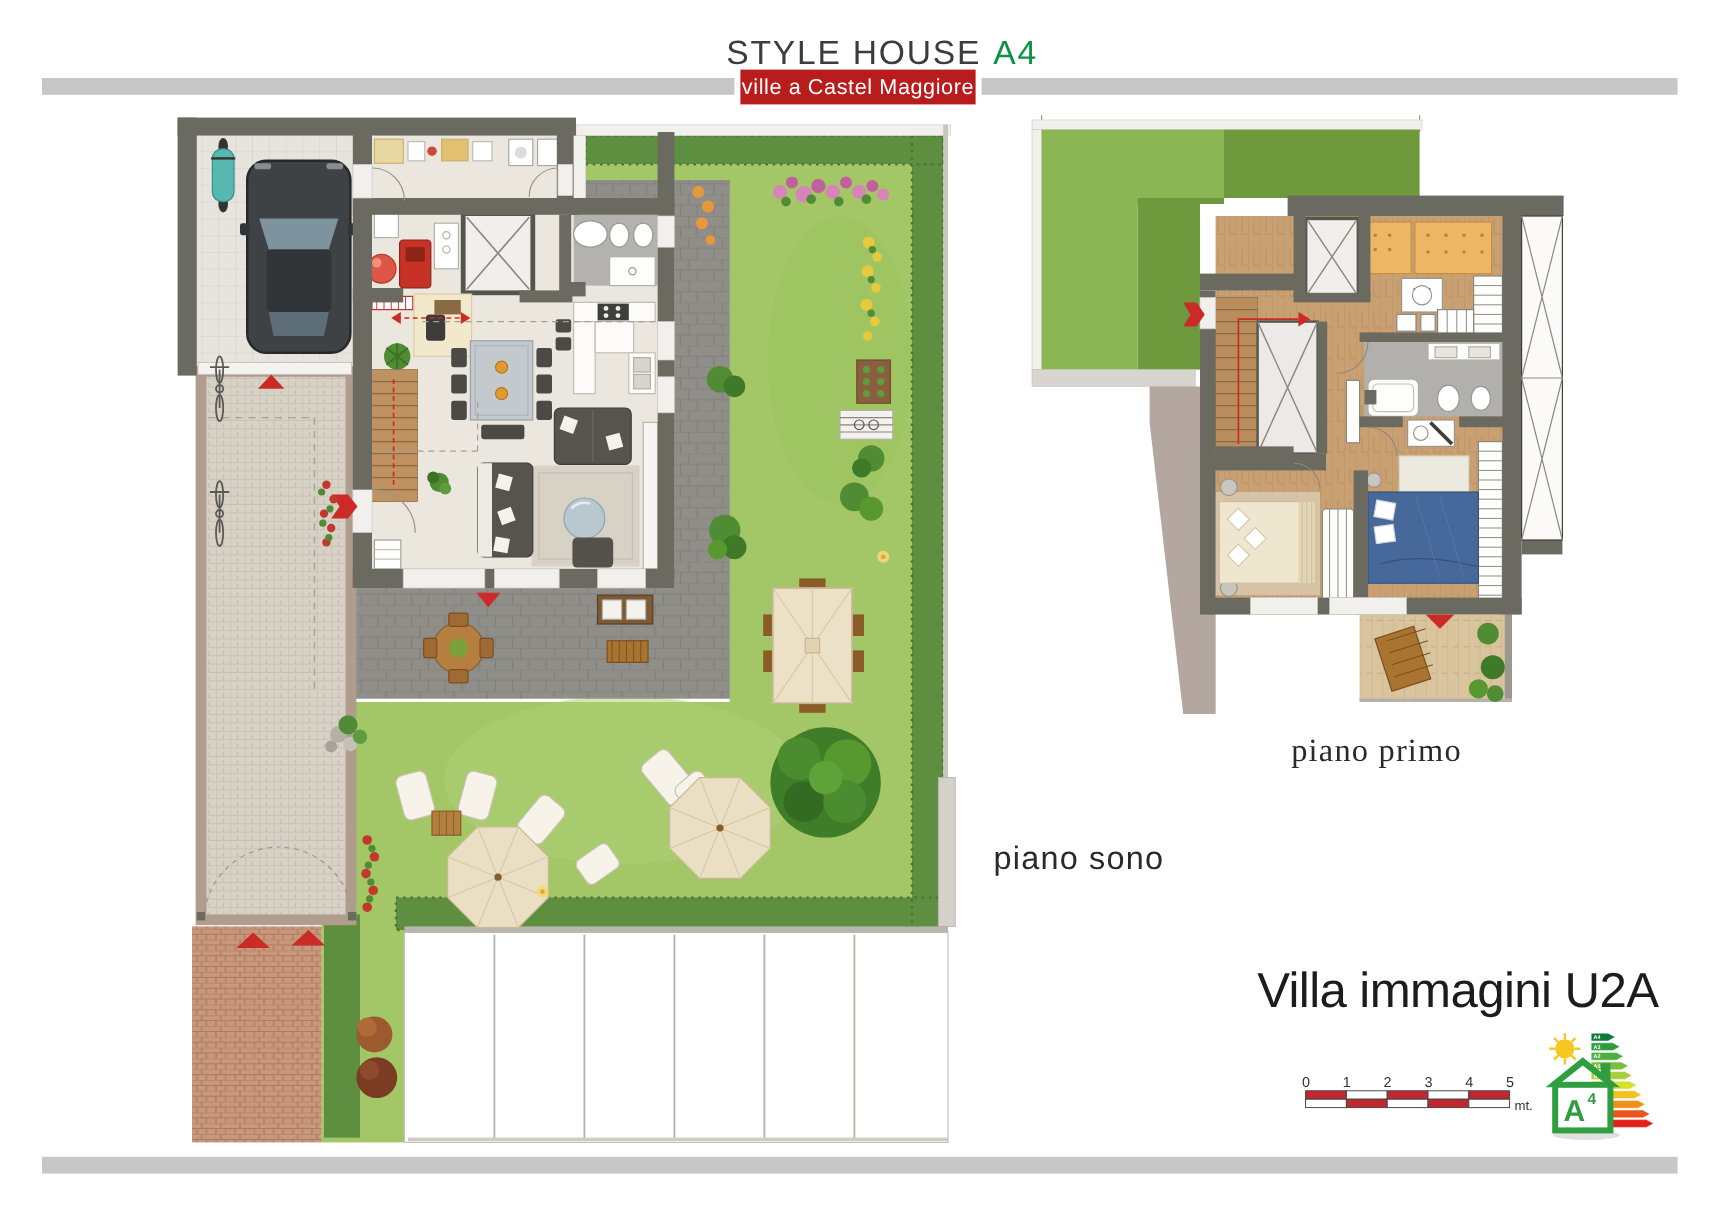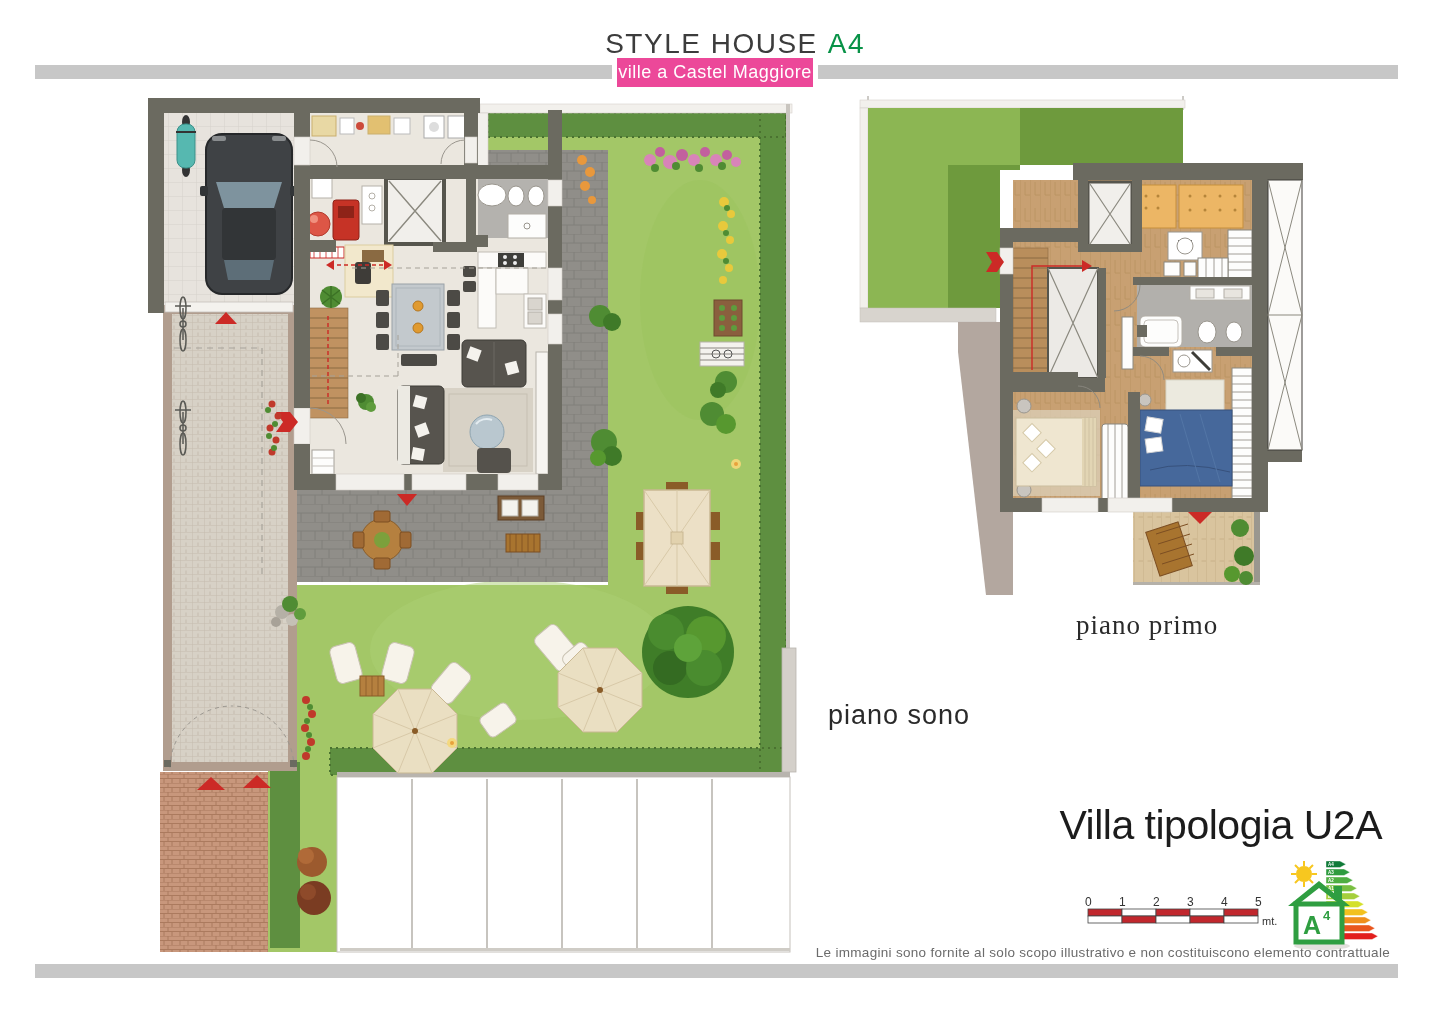--- a/index.html
+++ b/index.html
@@ -3,21 +3,21 @@
 <meta charset="utf-8">
 <style>
   html,body{margin:0;padding:0;background:#ffffff;}
   .page{position:relative;width:1440px;height:1017px;background:#ffffff;overflow:hidden;
         font-family:"Liberation Sans",sans-serif;}
   .abs{position:absolute;}
   .hbar{position:absolute;height:14px;background:#c7c7c7;}
   .brand-title{position:absolute;left:565px;top:28px;width:300px;text-align:right;
                font-size:28px;letter-spacing:1.5px;color:#3c3c3c;white-space:nowrap;}
   .brand-title .badge{color:#089247;margin-left:10px;}
-  .brand-sub{position:absolute;left:617px;top:58px;width:196px;height:29px;background:#ec4899;
+  .brand-sub{position:absolute;left:617px;top:58px;width:196px;height:29px;background:#b91c1c;
              color:#ffffff;font-size:18px;letter-spacing:.5px;text-align:center;line-height:29px;}
   .floor-label{position:absolute;font-size:27px;color:#2a2a2a;letter-spacing:1px;}
   .villa-title{position:absolute;right:58px;top:802px;font-size:41px;color:#1c1c1c;
                letter-spacing:-.5px;white-space:nowrap;}
   .disclaimer{position:absolute;right:50px;top:945px;font-size:13.5px;color:#6b6b6b;letter-spacing:.3px;}
   svg text{font-family:"Liberation Sans",sans-serif;}
 </style>
 </head>
 <body>
 
@@ -609,21 +609,21 @@
     <g>
       <rect x="1268" y="180" width="34" height="270" fill="#fbfaf8" stroke="#3e3d38" stroke-width="1"></rect>
       <path d="M1268,180 L1302,315 M1302,180 L1268,315 M1268,315 H1302 M1268,315 L1302,450 M1302,315 L1268,450" stroke="#8b897f" stroke-width="1"></path>
     </g>
 
     <polygon points="986,252 997,252 1004,262 997,272 986,272 992,262" fill="#cc2a26"></polygon>
   </svg>
 
   <div class="floor-label" style="left:828px;top:700px;">piano sono</div>
   <div class="floor-label" style="left:1076px;top:610px;font-family:Liberation Serif, serif;">piano primo</div>
-  <div class="villa-title">Villa tipologia U2A</div>
+  <div class="villa-title">Villa immagini U2A</div>
 
   <svg class="abs" style="left:1078px;top:894px;" width="210" height="42" viewBox="0 0 210 42">
     <g fill="#333" font-size="12">
       <text x="7" y="12">0</text>
       <text x="41" y="12">1</text>
       <text x="75" y="12">2</text>
       <text x="109" y="12">3</text>
       <text x="143" y="12">4</text>
       <text x="177" y="12">5</text>
     </g>
@@ -674,16 +674,15 @@
     <g>
       <ellipse cx="36" cy="88" rx="28" ry="4" fill="#e2e0dc"></ellipse>
       <rect x="48" y="28" width="8" height="14" fill="#2f9e41"></rect>
       <rect x="10" y="46" width="46" height="38" fill="#ffffff" stroke="#2f9e41" stroke-width="5"></rect>
       <polygon points="2,48 33,23 64,48 56,48 33,30 10,48" fill="#2f9e41"></polygon>
       <text x="17" y="76" font-size="25" font-weight="bold" fill="#2f9e41">A</text>
       <text x="37" y="62" font-size="13" font-weight="bold" fill="#2f9e41">4</text>
     </g>
   </svg>
 
-  <div class="disclaimer">Le immagini sono fornite al solo scopo illustrativo e non costituiscono elemento contrattuale</div>
   <div class="hbar" style="left:35px;top:964px;width:1363px;"></div>
 
 </div>
 
 </body></html>

